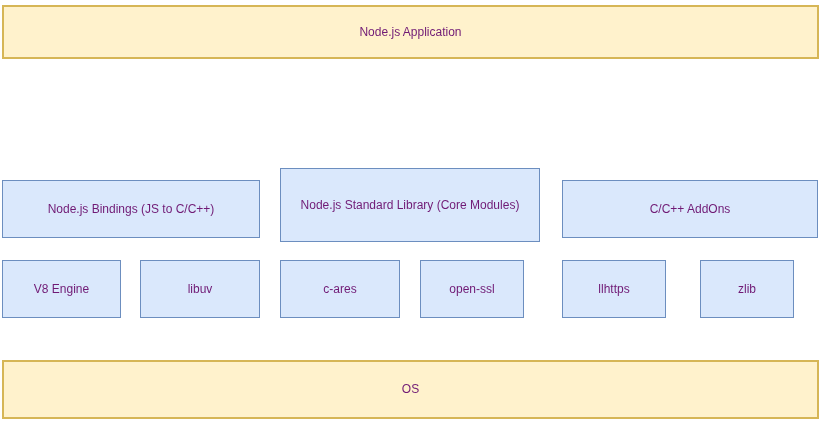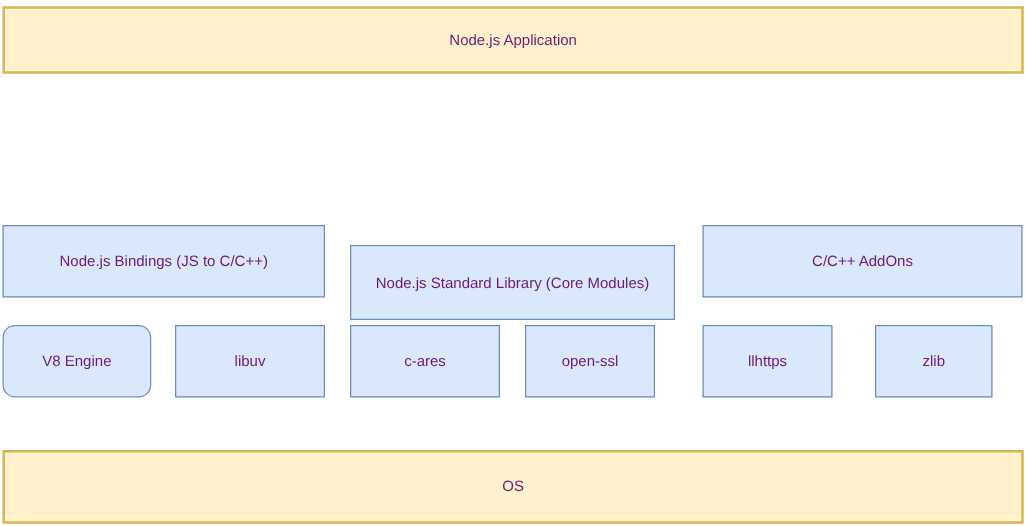--- a/index.html
+++ b/index.html
@@ -33,24 +33,24 @@
   .blue {
     background: #dae8fc;
     border: 1px solid #6c8ebf;
   }
   
   .app     { left: 2px;   top: 5px;   width: 817px; height: 54px; }
   
   .api     { left: 2px;   top: 100px; width: 818px; height: 58px; }
   
   .bindings{ left: 2px;   top: 180px; width: 258px; height: 58px; }
-  .stdlib  { left: 280px; top: 196px; width: 260px; height: 60px; }
+  .stdlib  { left: 280px; top: 168px; width: 260px; height: 74px; }
   .addons  { left: 562px; top: 180px; width: 256px; height: 58px; }
   
-  .v8      { left: 2px;   top: 260px; width: 119px; height: 58px; border-radius: 10px; }
+  .v8      { left: 2px;   top: 260px; width: 119px; height: 58px; }
   .libuv   { left: 140px; top: 260px; width: 120px; height: 58px; }
   .cares   { left: 280px; top: 260px; width: 120px; height: 58px; }
   .openssl { left: 420px; top: 260px; width: 104px; height: 58px; }
   .llhttps { left: 562px; top: 260px; width: 104px; height: 58px; }
   .zlib    { left: 700px; top: 260px; width: 94px; height: 58px; }
   
   .os      { left: 2px;   top: 360px; width: 817px; height: 59px; }
 </style>
 </head>
 <body>

